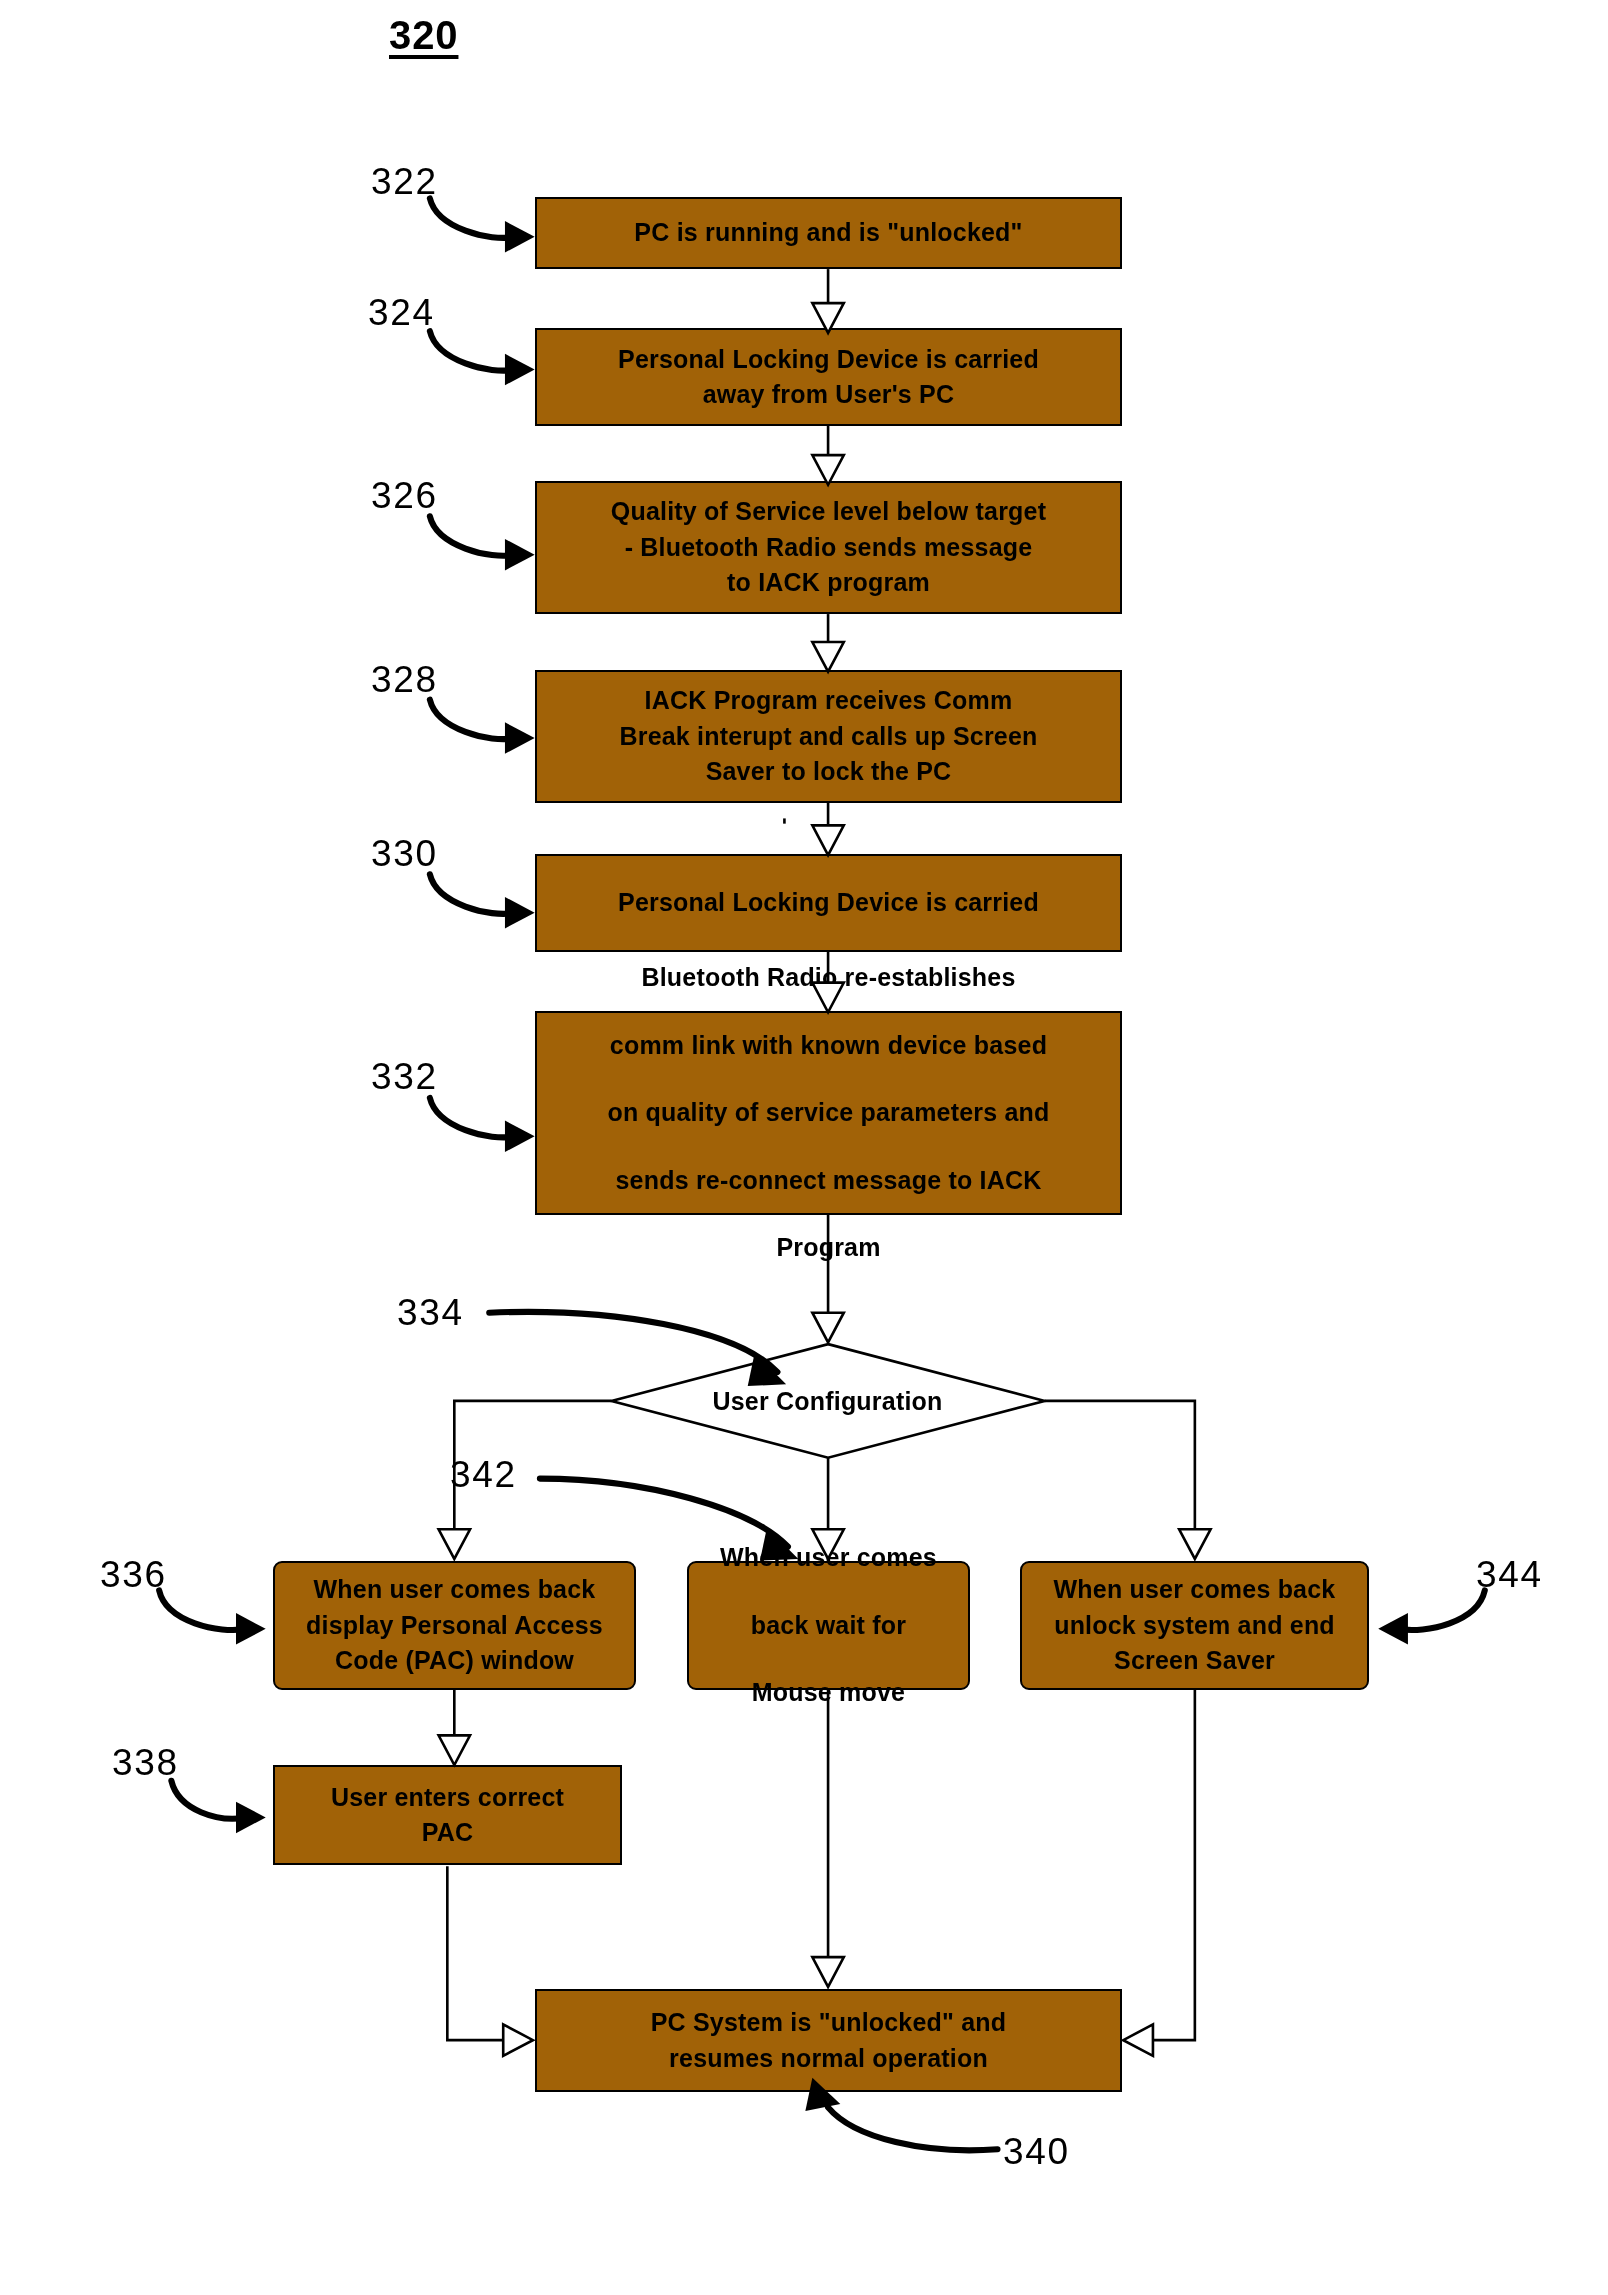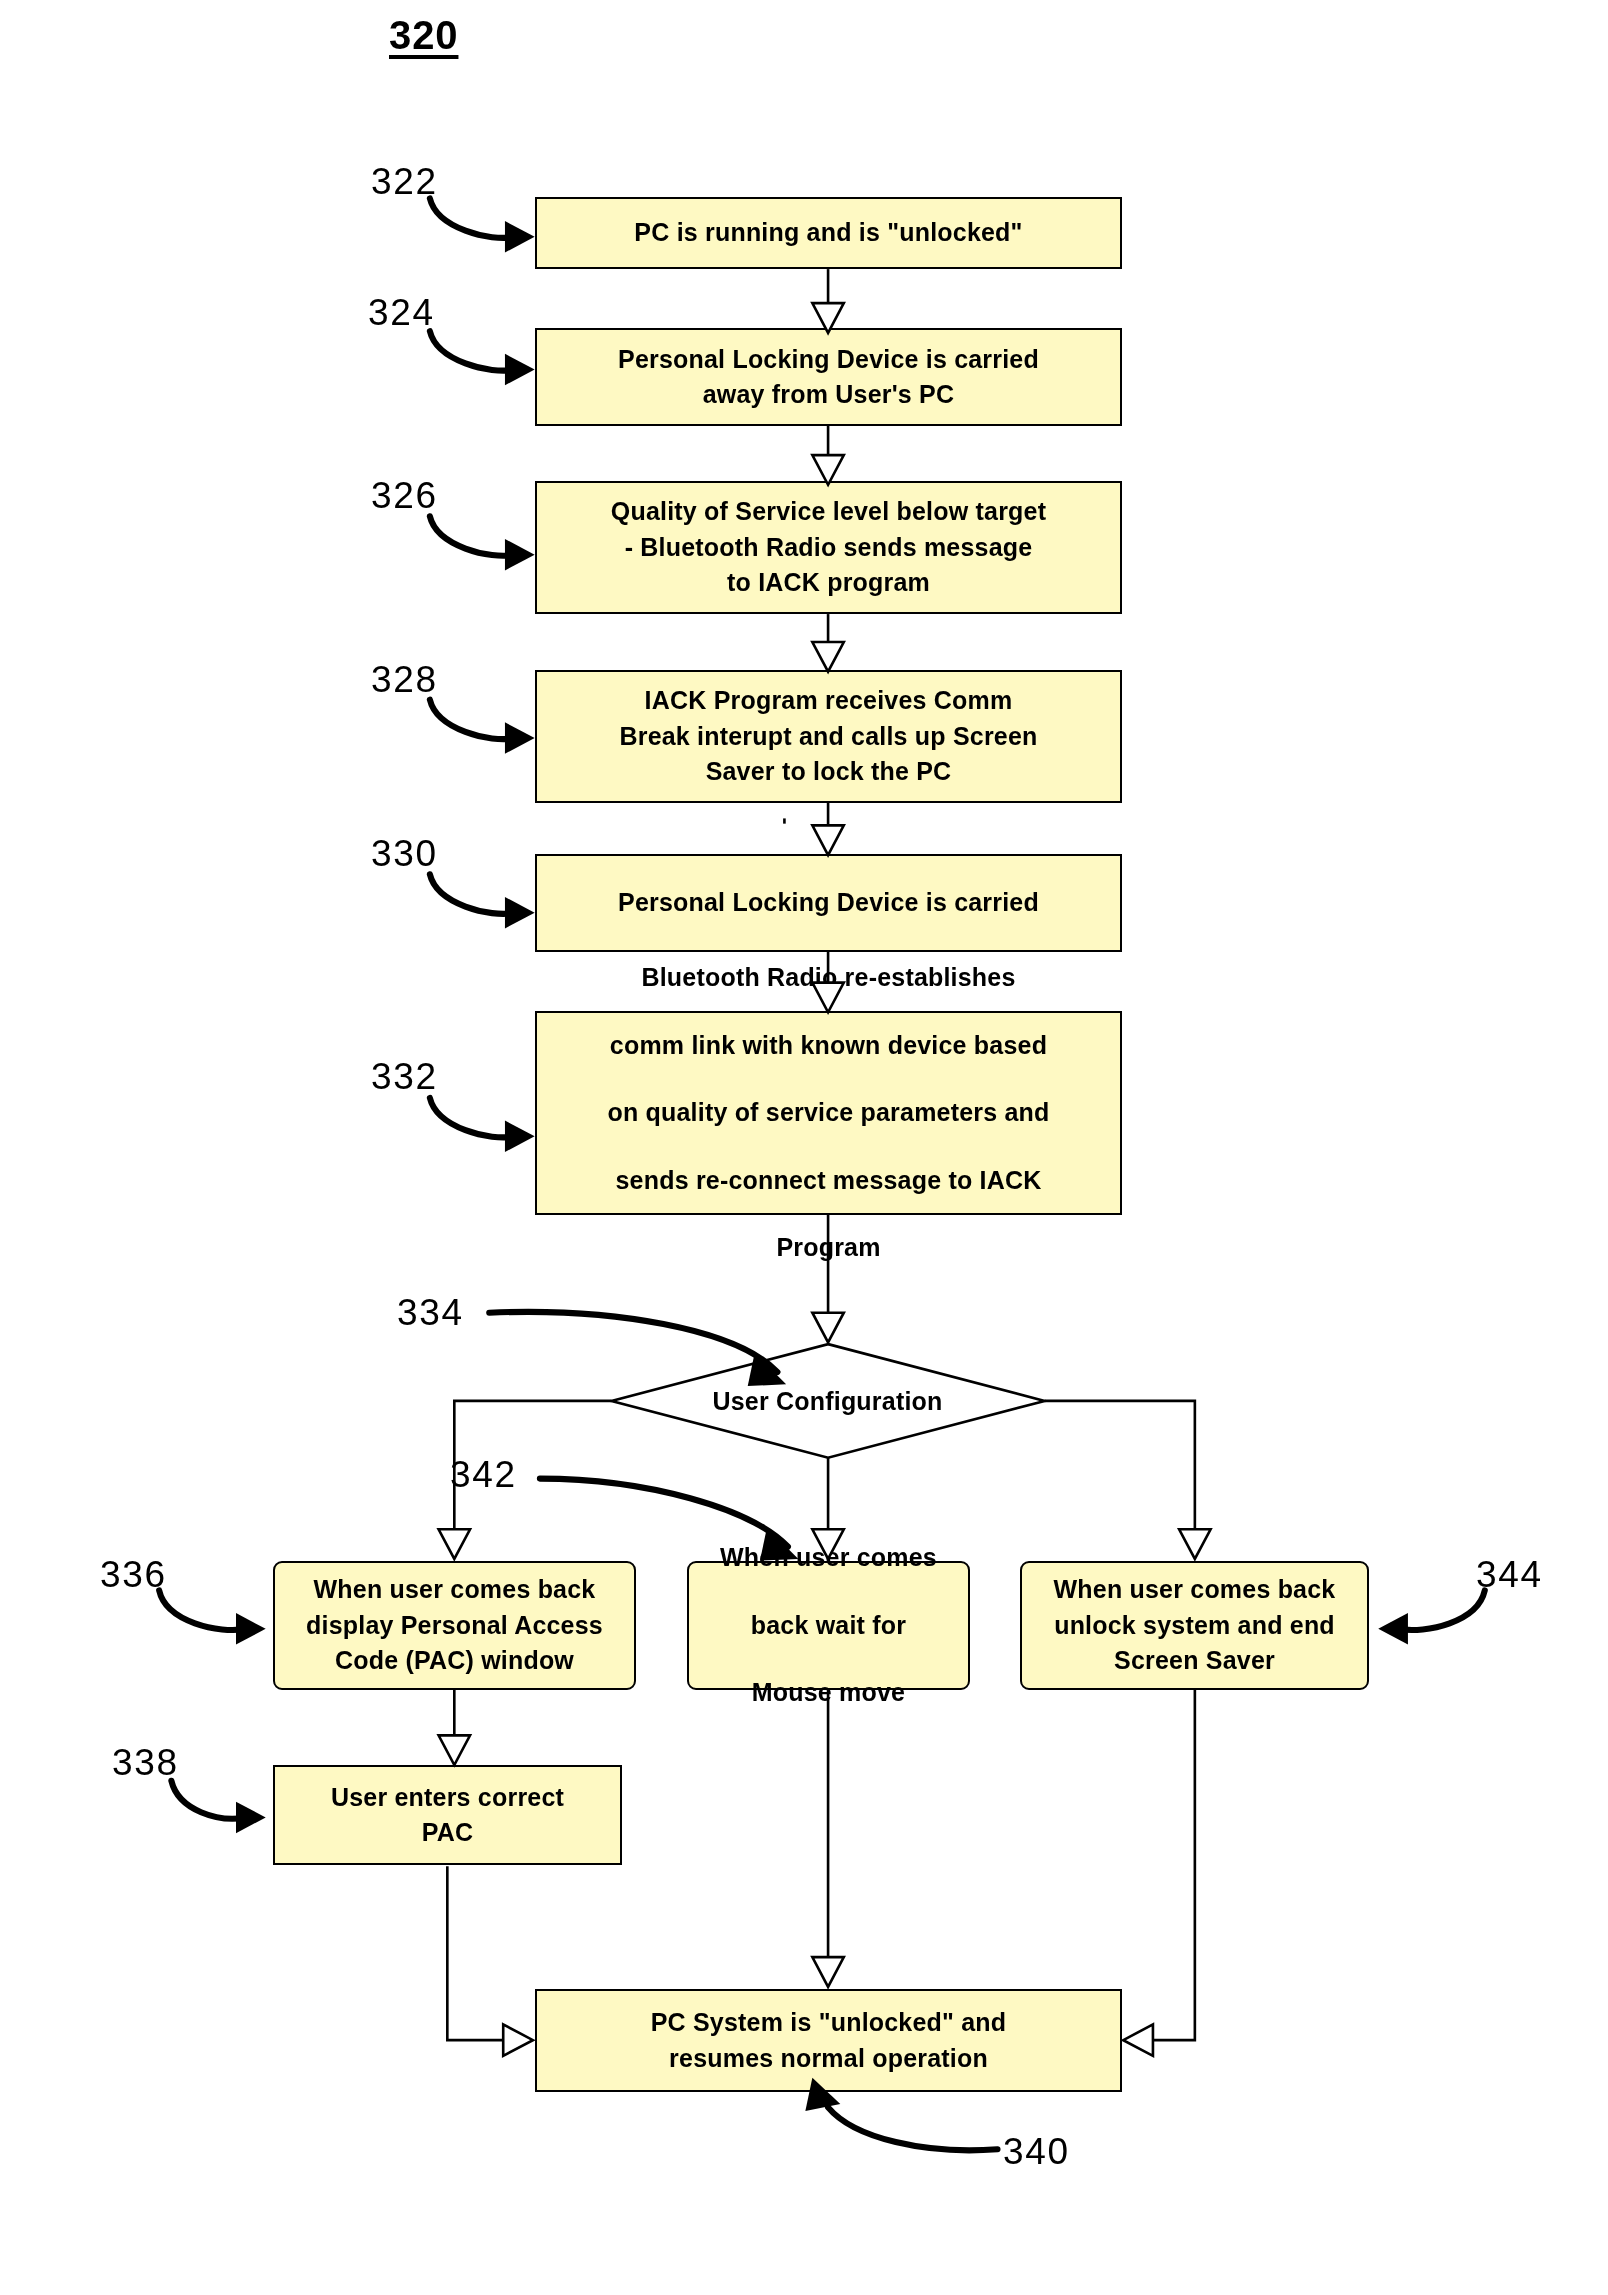--- a/index.html
+++ b/index.html
@@ -35,21 +35,21 @@
     position: absolute;
     font-size: 37px;
     font-weight: 500;
     letter-spacing: 1.7px;
     white-space: nowrap;
   }
   
   .node {
     position: absolute;
     border: 2.6px solid #000;
-    background: #fef9c3;
+    background: #a16207;
     display: flex;
     align-items: center;
     justify-content: center;
     text-align: center;
     font-size: 25px;
     font-weight: 700;
     line-height: 1.42;
     padding: 5.2px 12.2px;
     letter-spacing: 0.2px;
   }

